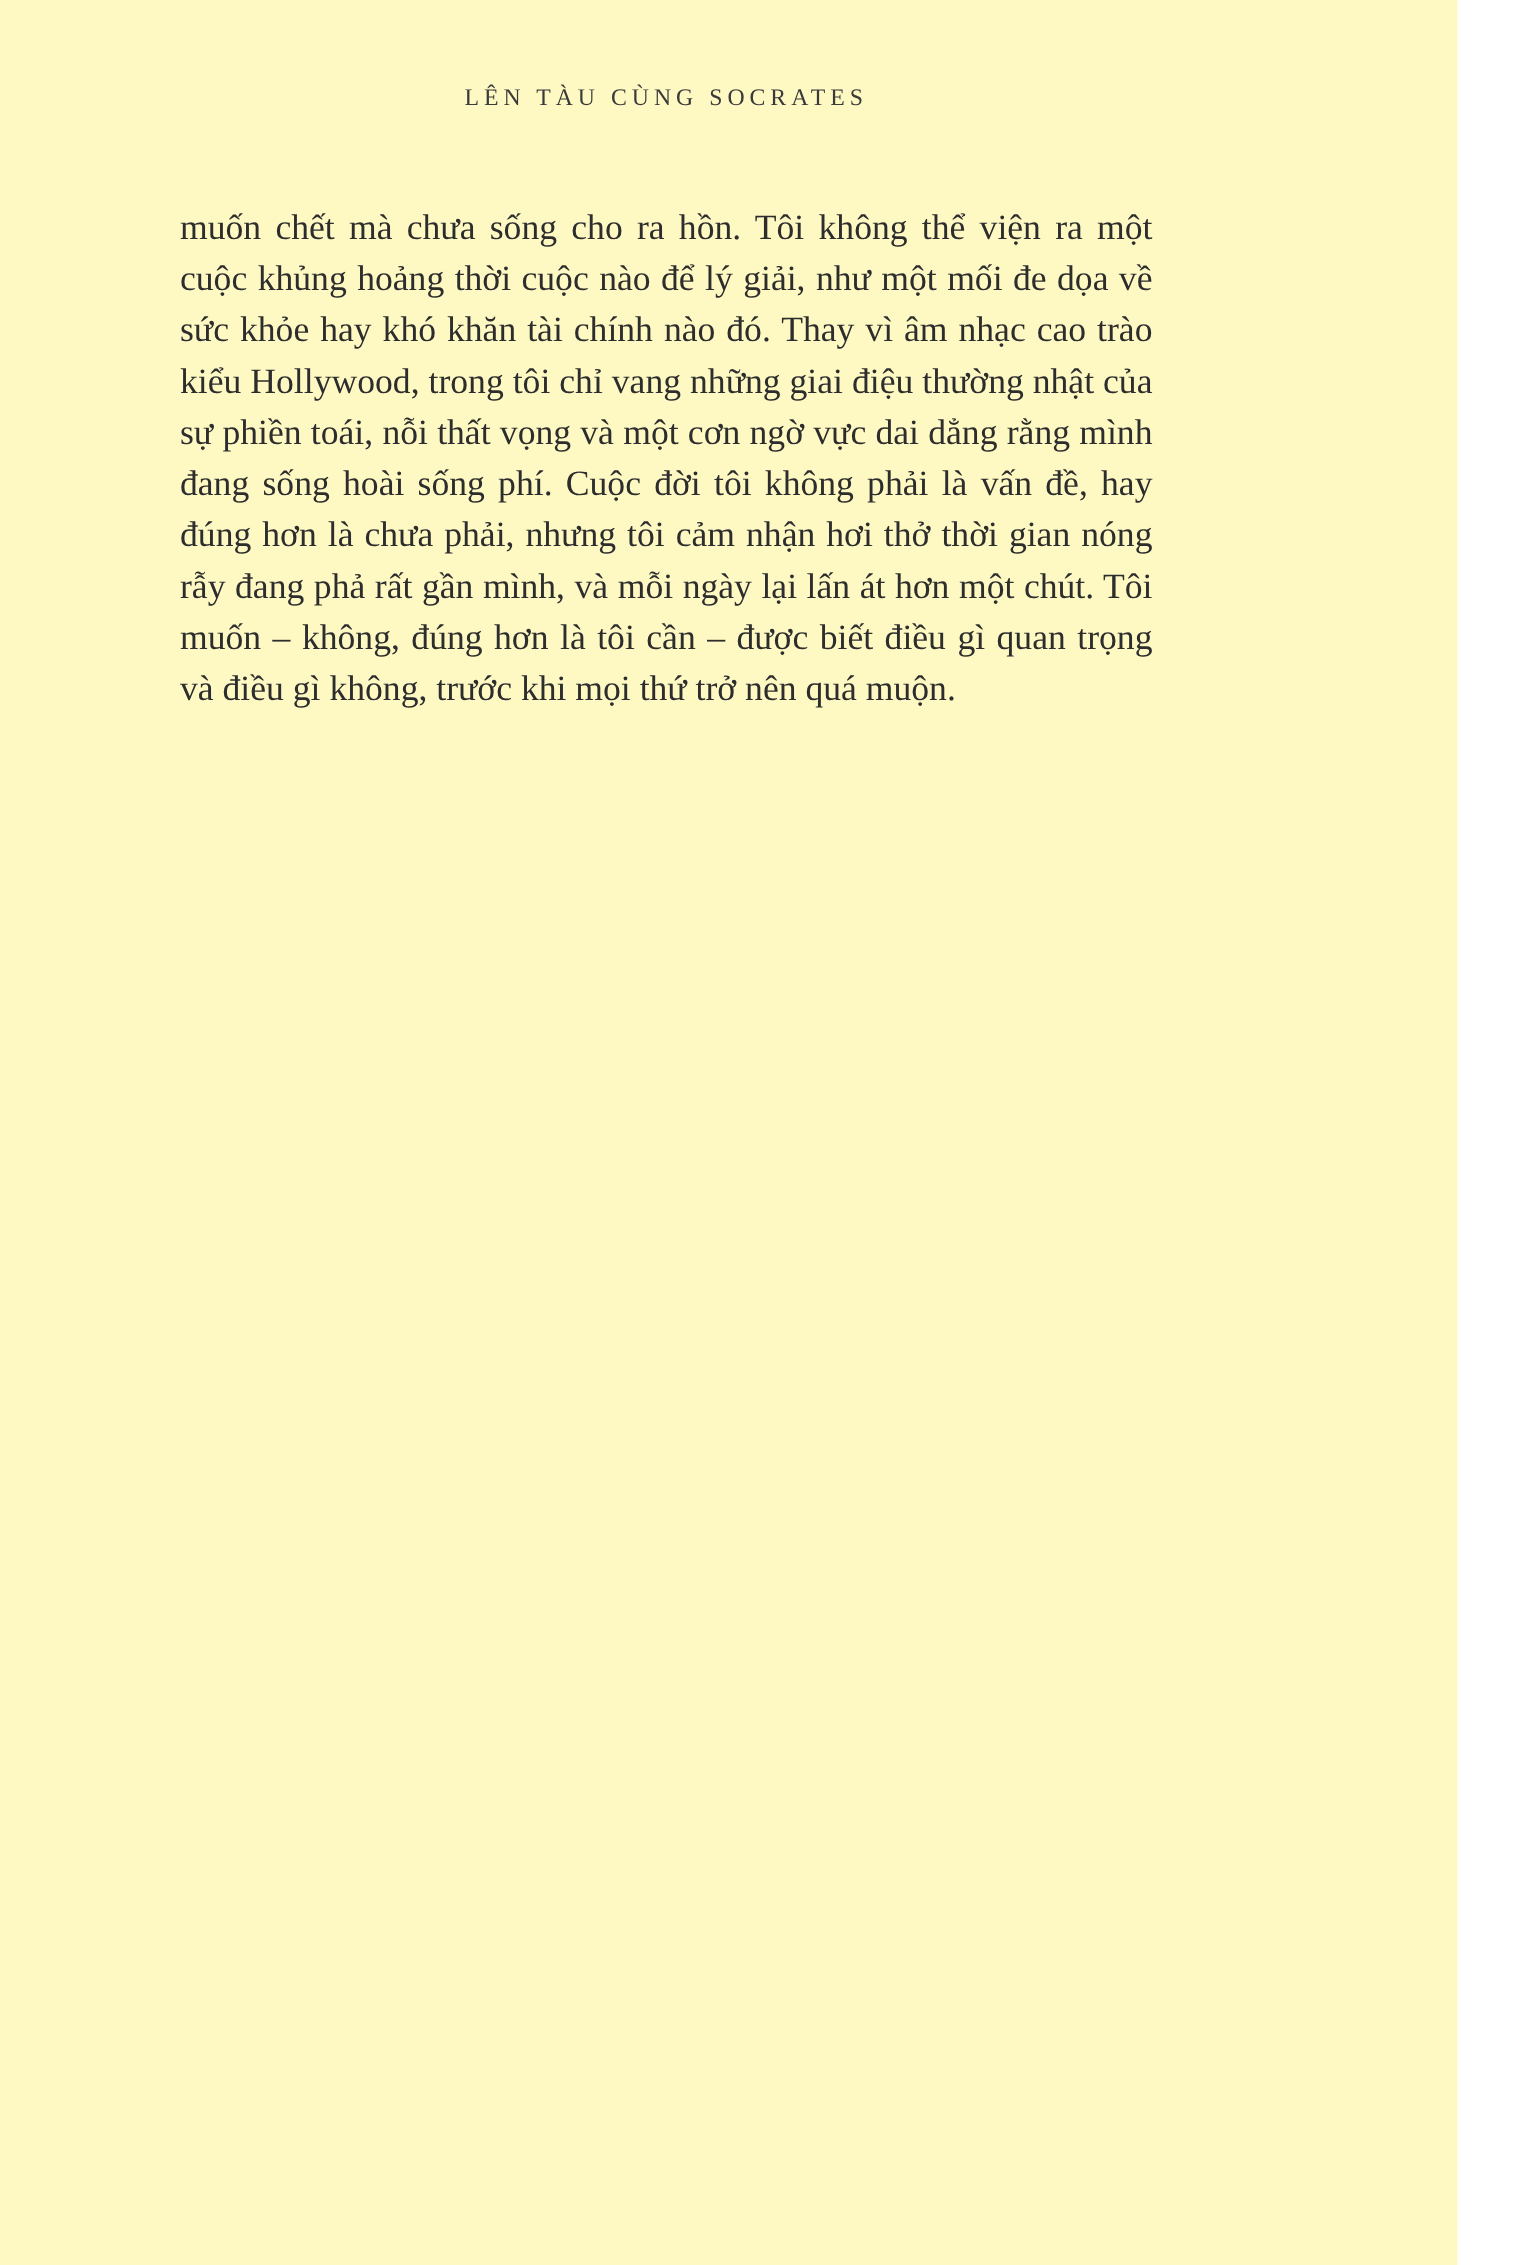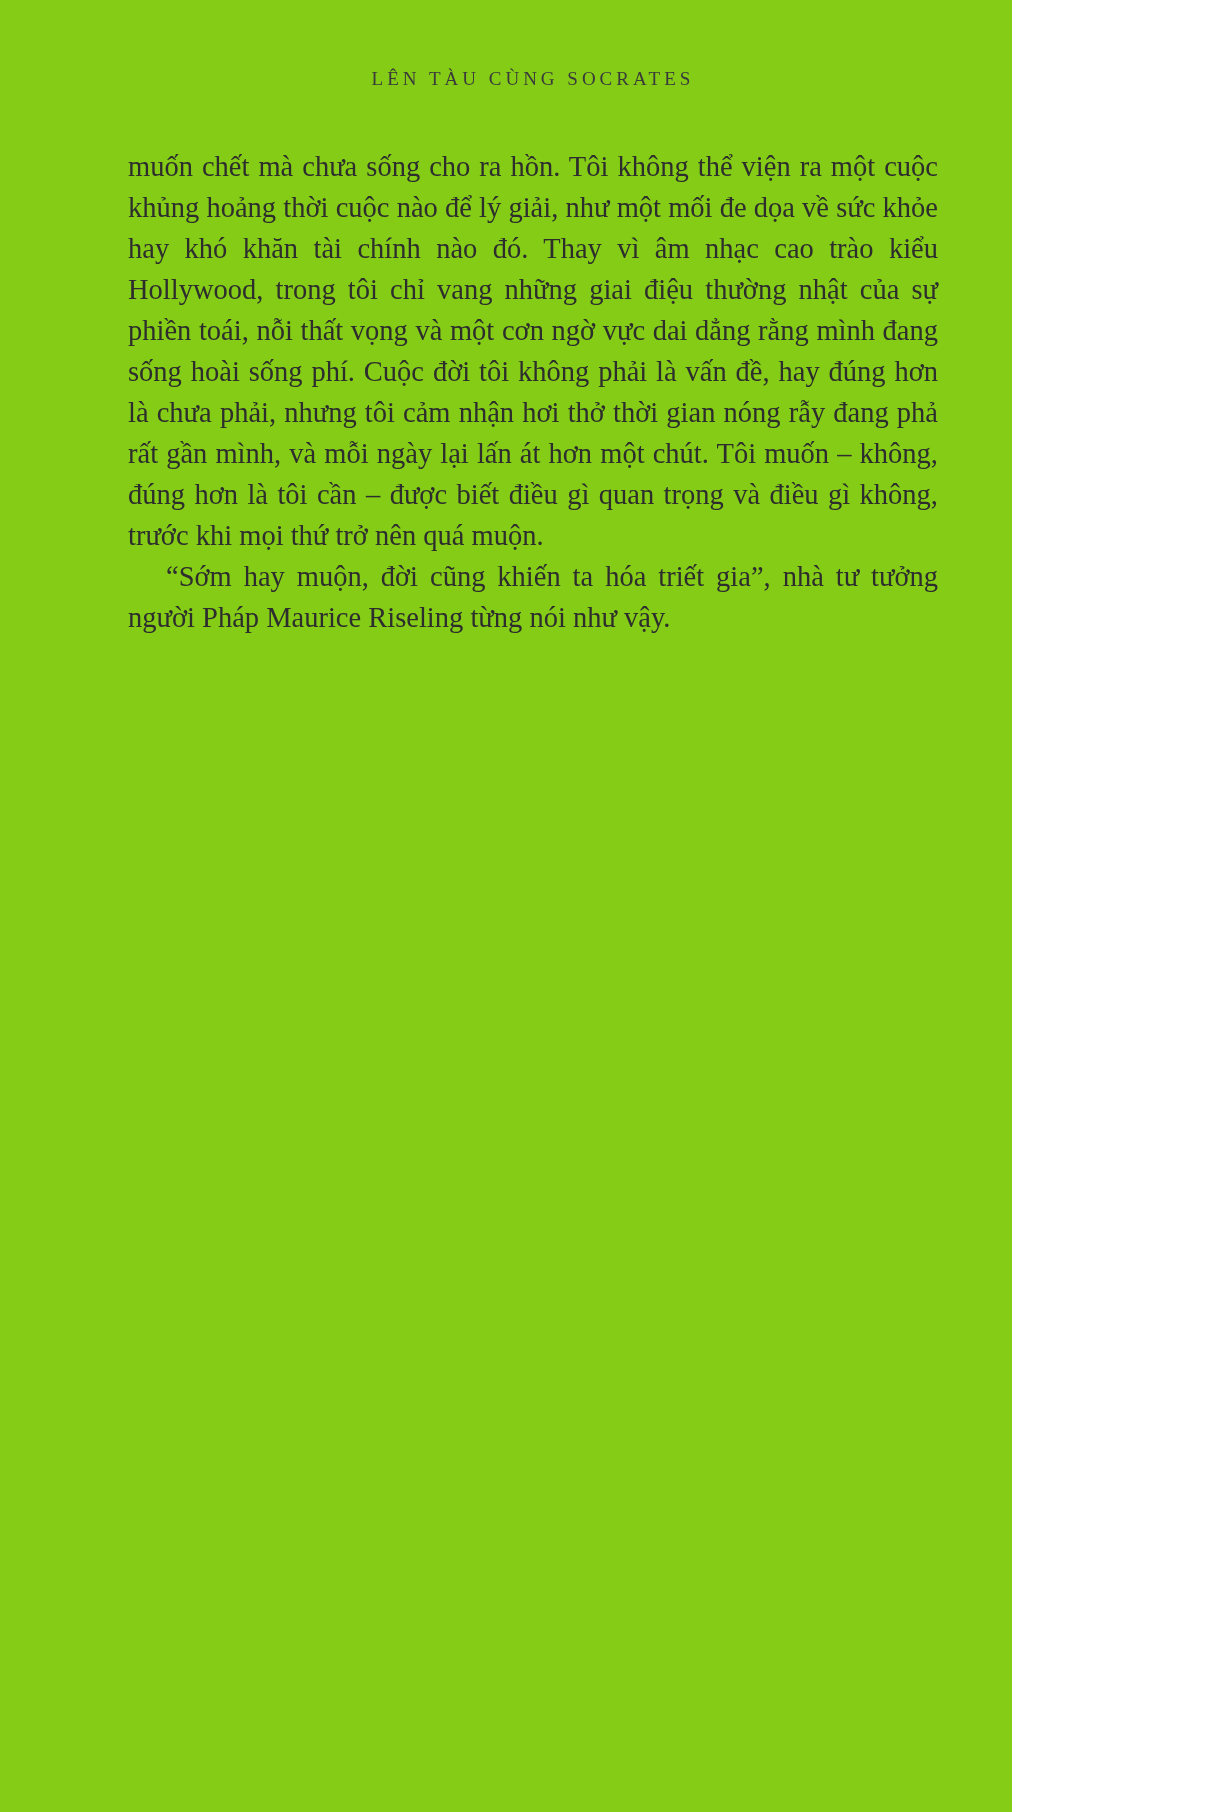--- a/index.html
+++ b/index.html
@@ -7,23 +7,23 @@
   body {
     width: 1221px;
     height: 1812px;
     background: #ffffff;
     font-family: "Liberation Serif", "DejaVu Serif", serif;
     color: #2d2d2d;
     overflow: hidden;
   }
   .page {
     position: relative;
-    width: 1012px;
+    width: 1166px;
     height: 1812px;
-    background: #84cc16;
+    background: #fef9c3;
   }
   .running-header {
     position: absolute;
     top: 68px;
     left: 128px;
     width: 810px;
     text-align: center;
     font-size: 19px;
     letter-spacing: 4px;
     color: #3a3a3a;
@@ -32,21 +32,21 @@
     position: absolute;
     top: 146px;
     left: 128px;
     width: 810px;
     font-size: 28.5px;
     line-height: 41px;
     text-align: justify;
     color: #2d2d2d;
   }
   .text-block p {
-    margin: 0;
+    margin: 16px;
     padding: 0;
     text-indent: 38px;
   }
   .text-block p.continuation {
     text-indent: 0;
   }
   .page-number {
     position: absolute;
     top: 1537px;
     left: 128px;
@@ -58,17 +58,16 @@
 </style>
 </head>
 <body>
 
 <div class="page">
 
   <div class="running-header">LÊN TÀU CÙNG SOCRATES</div>
 
   <div class="text-block">
     <p class="continuation">muốn chết mà chưa sống cho ra hồn. Tôi không thể viện ra một cuộc khủng hoảng thời cuộc nào để lý giải, như một mối đe dọa về sức khỏe hay khó khăn tài chính nào đó. Thay vì âm nhạc cao trào kiểu Hollywood, trong tôi chỉ vang những giai điệu thường nhật của sự phiền toái, nỗi thất vọng và một cơn ngờ vực dai dẳng rằng mình đang sống hoài sống phí. Cuộc đời tôi không phải là vấn đề, hay đúng hơn là chưa phải, nhưng tôi cảm nhận hơi thở thời gian nóng rẫy đang phả rất gần mình, và mỗi ngày lại lấn át hơn một chút. Tôi muốn – không, đúng hơn là tôi cần – được biết điều gì quan trọng và điều gì không, trước khi mọi thứ trở nên quá muộn.</p>
-    <p>“Sớm hay muộn, đời cũng khiến ta hóa triết gia”, nhà tư tưởng người Pháp Maurice Riseling từng nói như vậy.</p>
   </div>
 
 
 </div>
 
 </body></html>

